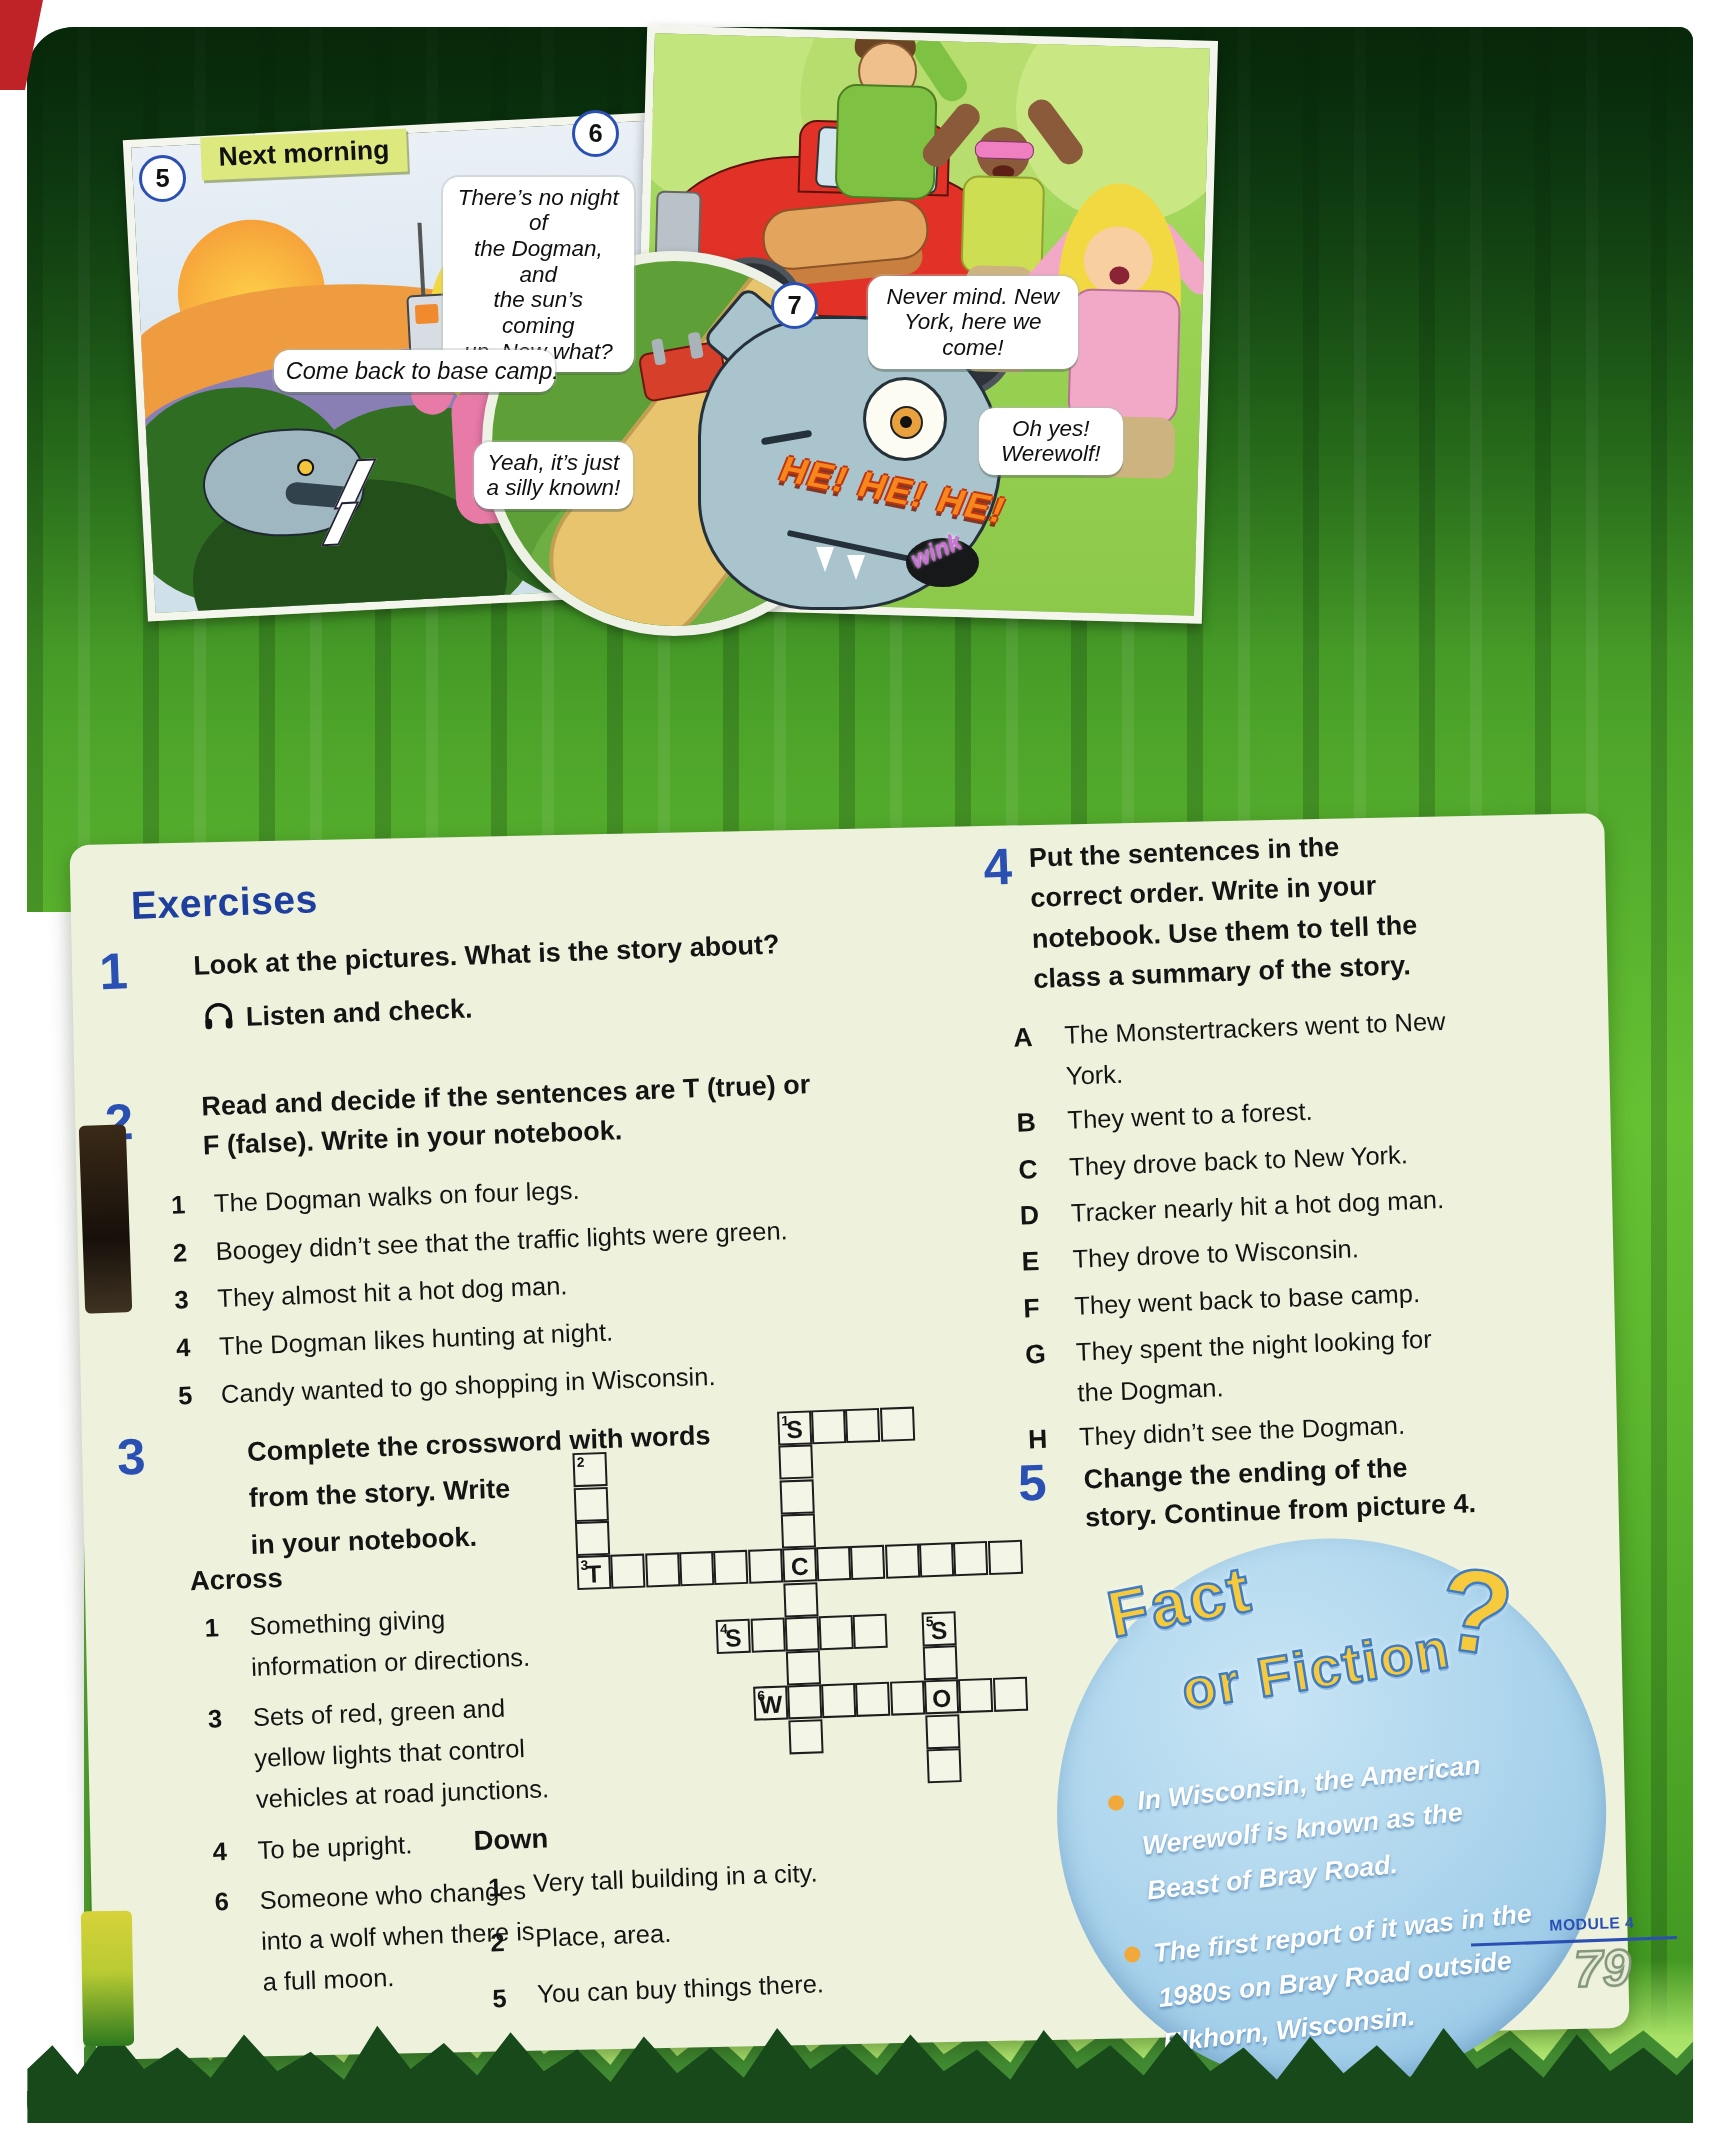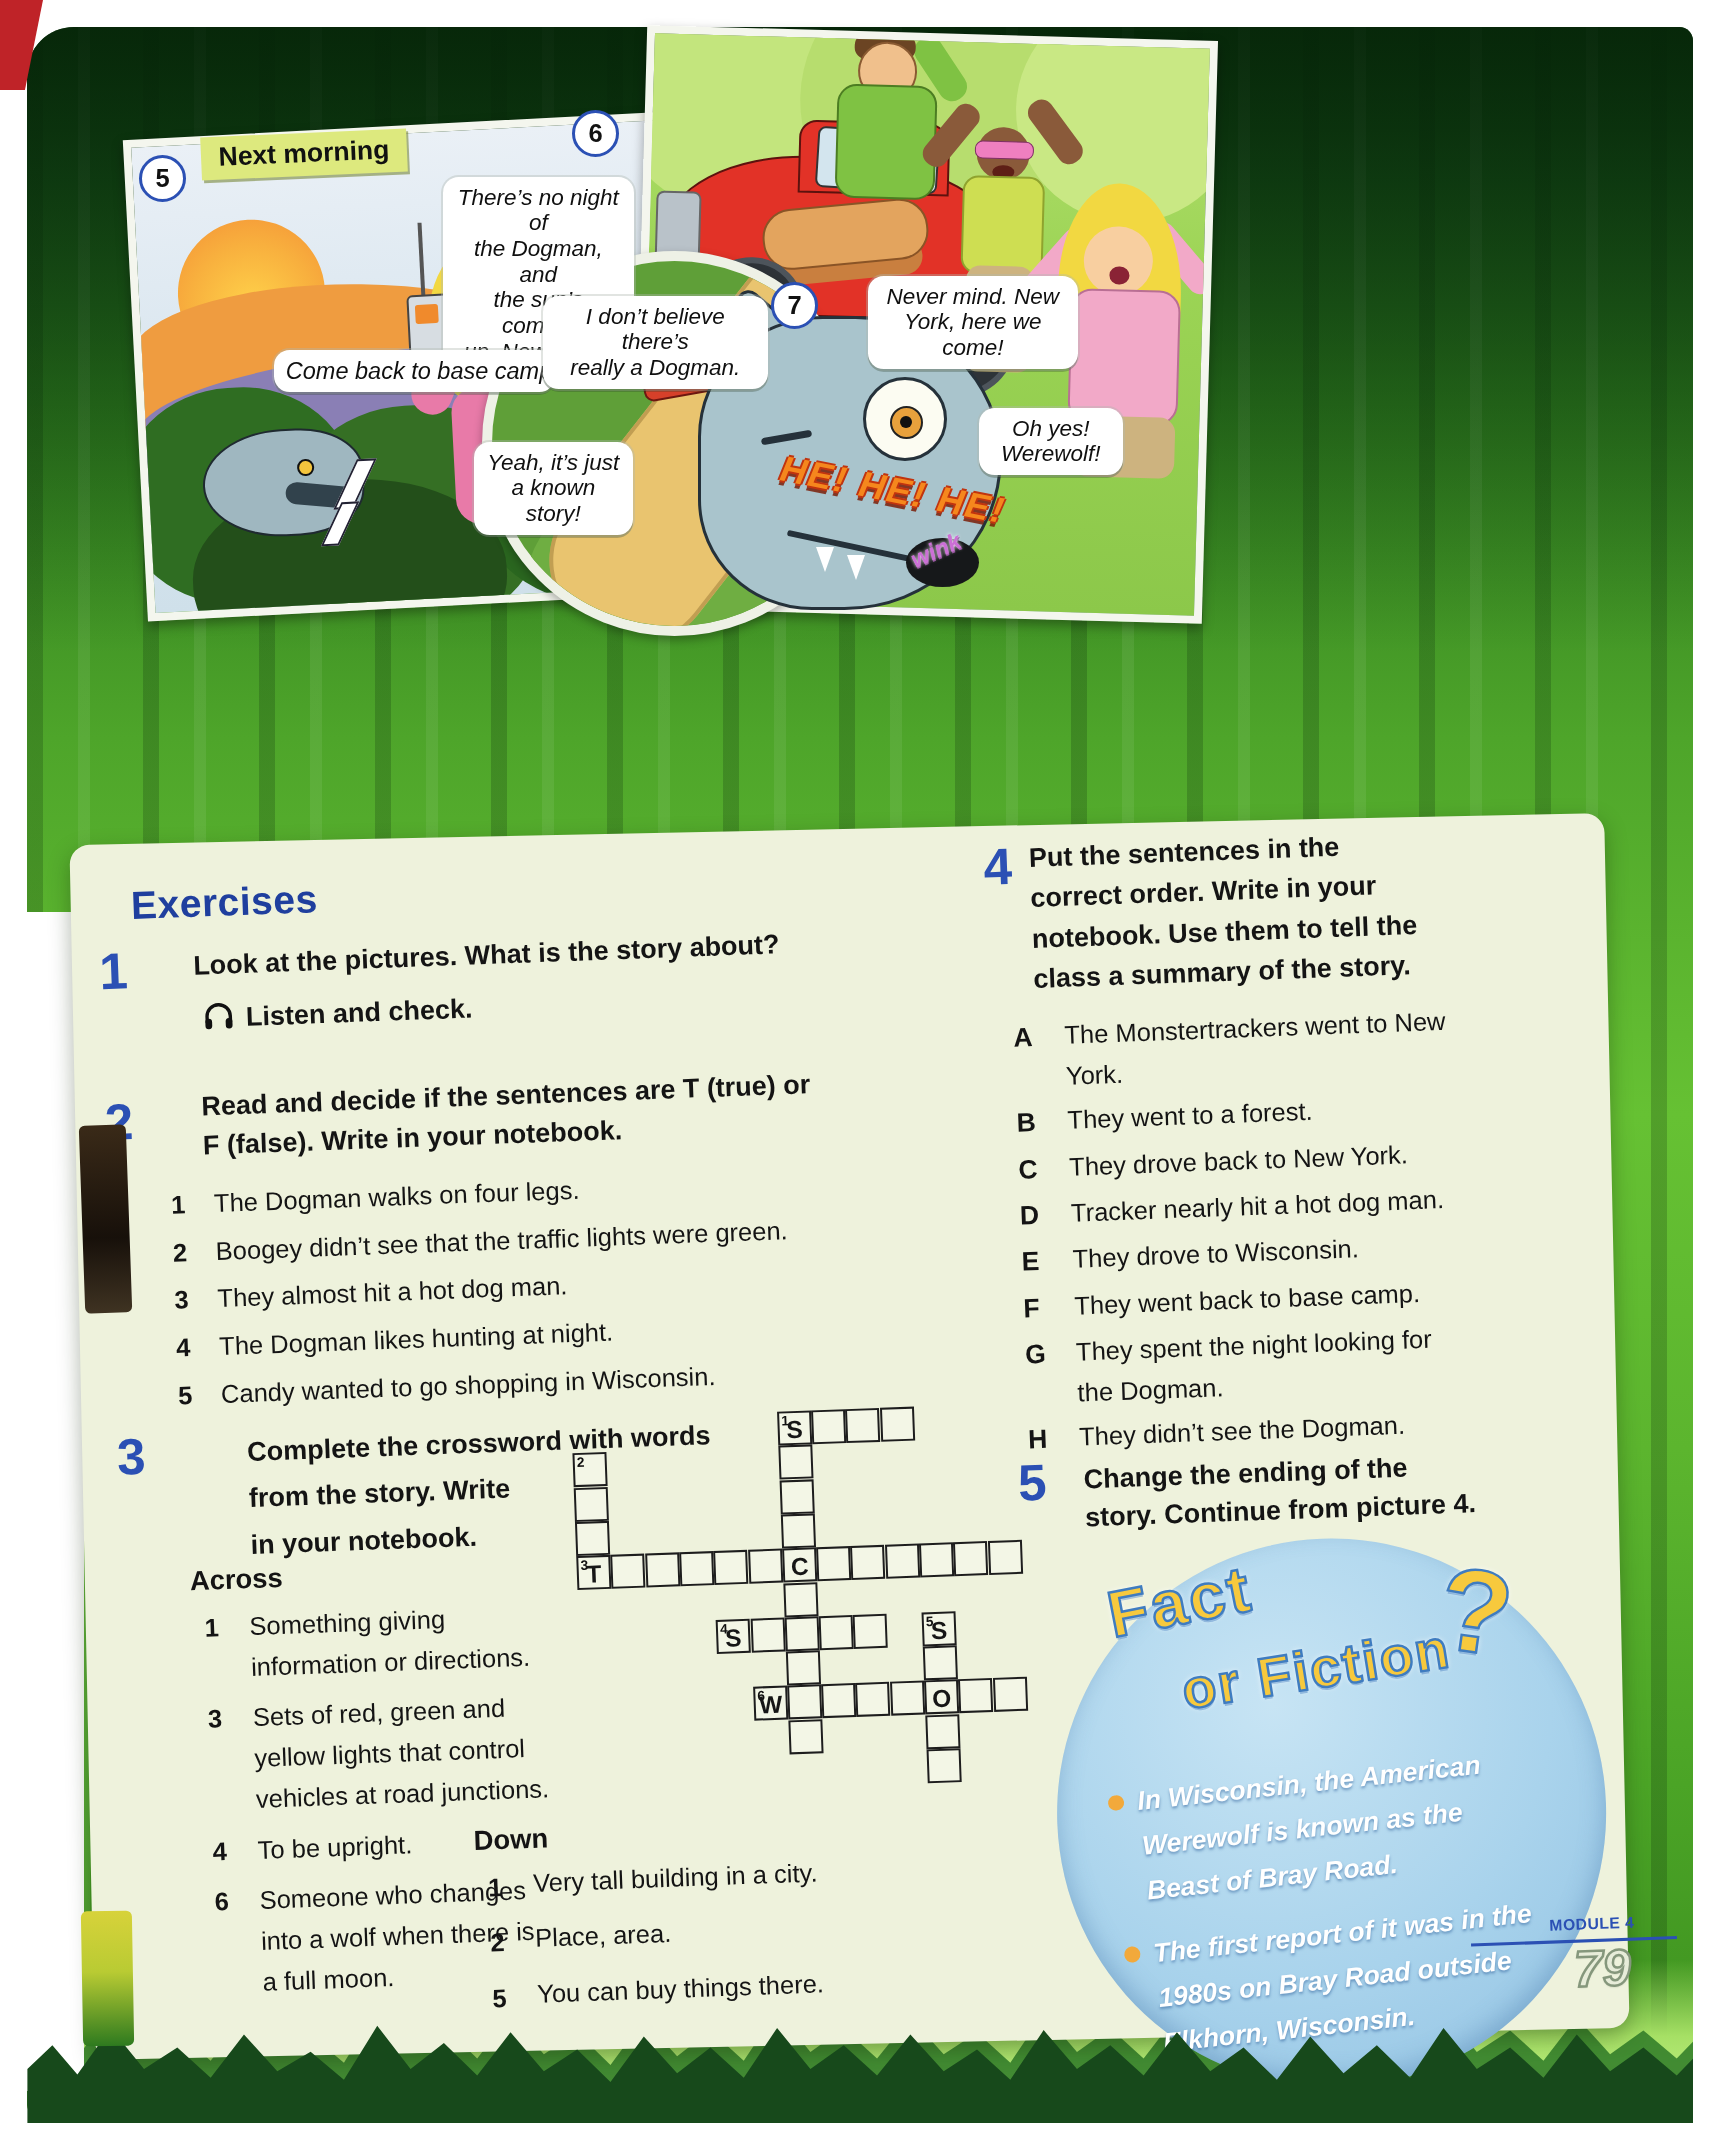--- a/index.html
+++ b/index.html
@@ -286,24 +286,22 @@
   <div class="abs badge" id="badge6">6</div>
   <div class="abs badge" id="badge7">7</div>
 
   <div class="bubble" id="b-nosign">There’s no night of
 the Dogman, and
 the sun’s coming
 up. Now what?</div>
   <div class="bubble" id="b-comeback">Come back to base camp.</div>
   <div class="bubble" id="b-nevermind">Never mind. New
 York, here we come!</div>
-  <div class="bubble" id="b-dontbelieve">I don’t believe there’s
-really a Dogman.</div>
   <div class="bubble" id="b-silly">Yeah, it’s just
-a known story!</div>
+a silly known!</div>
   <div class="bubble" id="b-ohyes">Oh yes!
 Werewolf!</div>
 
   <div class="abs sfx-he">HE! HE! HE!</div>
   <div class="abs sfx-wink">wink</div>
 
   <div class="abs sliver-dark"></div>
   <div class="abs sliver-yellow"></div>
 
   <div class="abs ex-panel">

